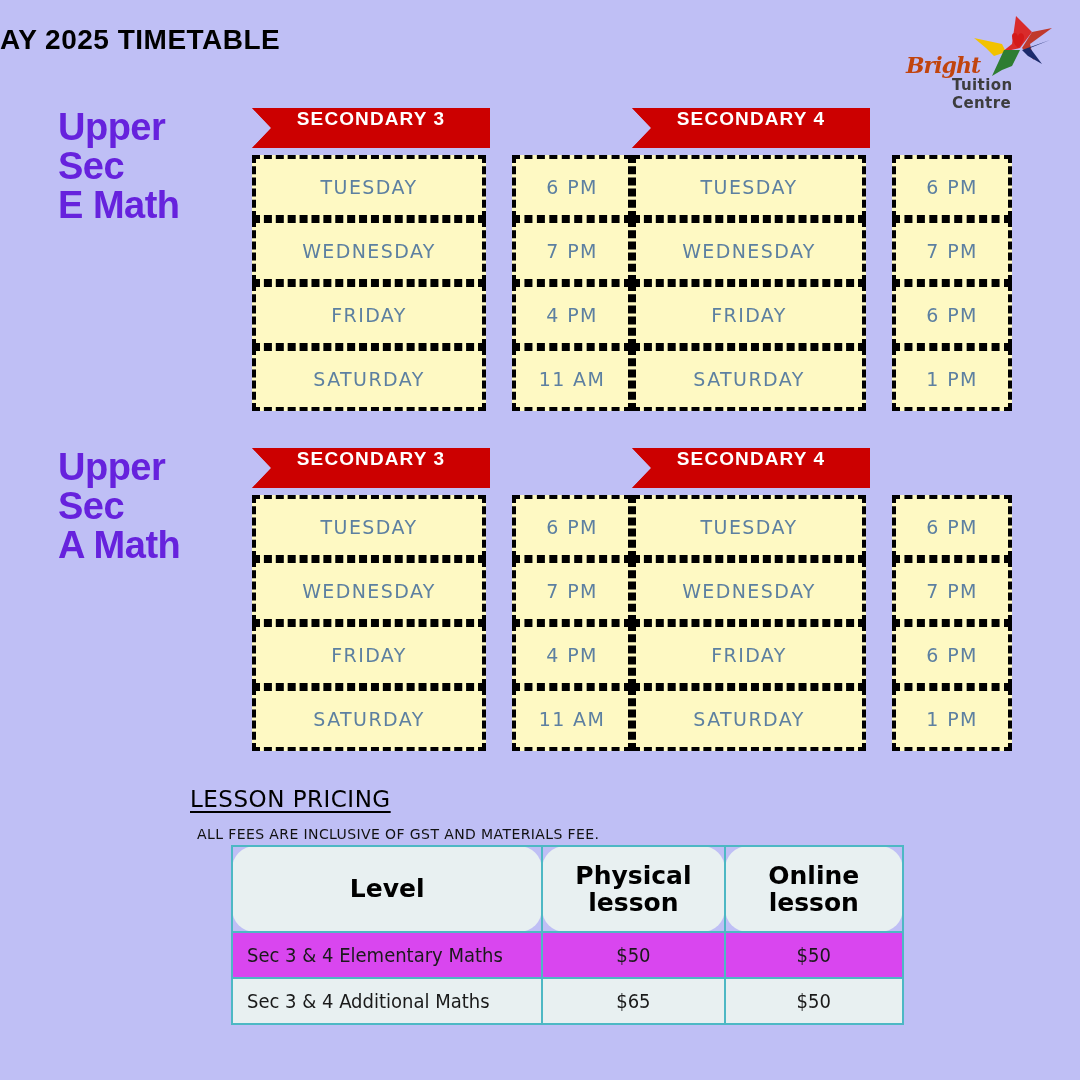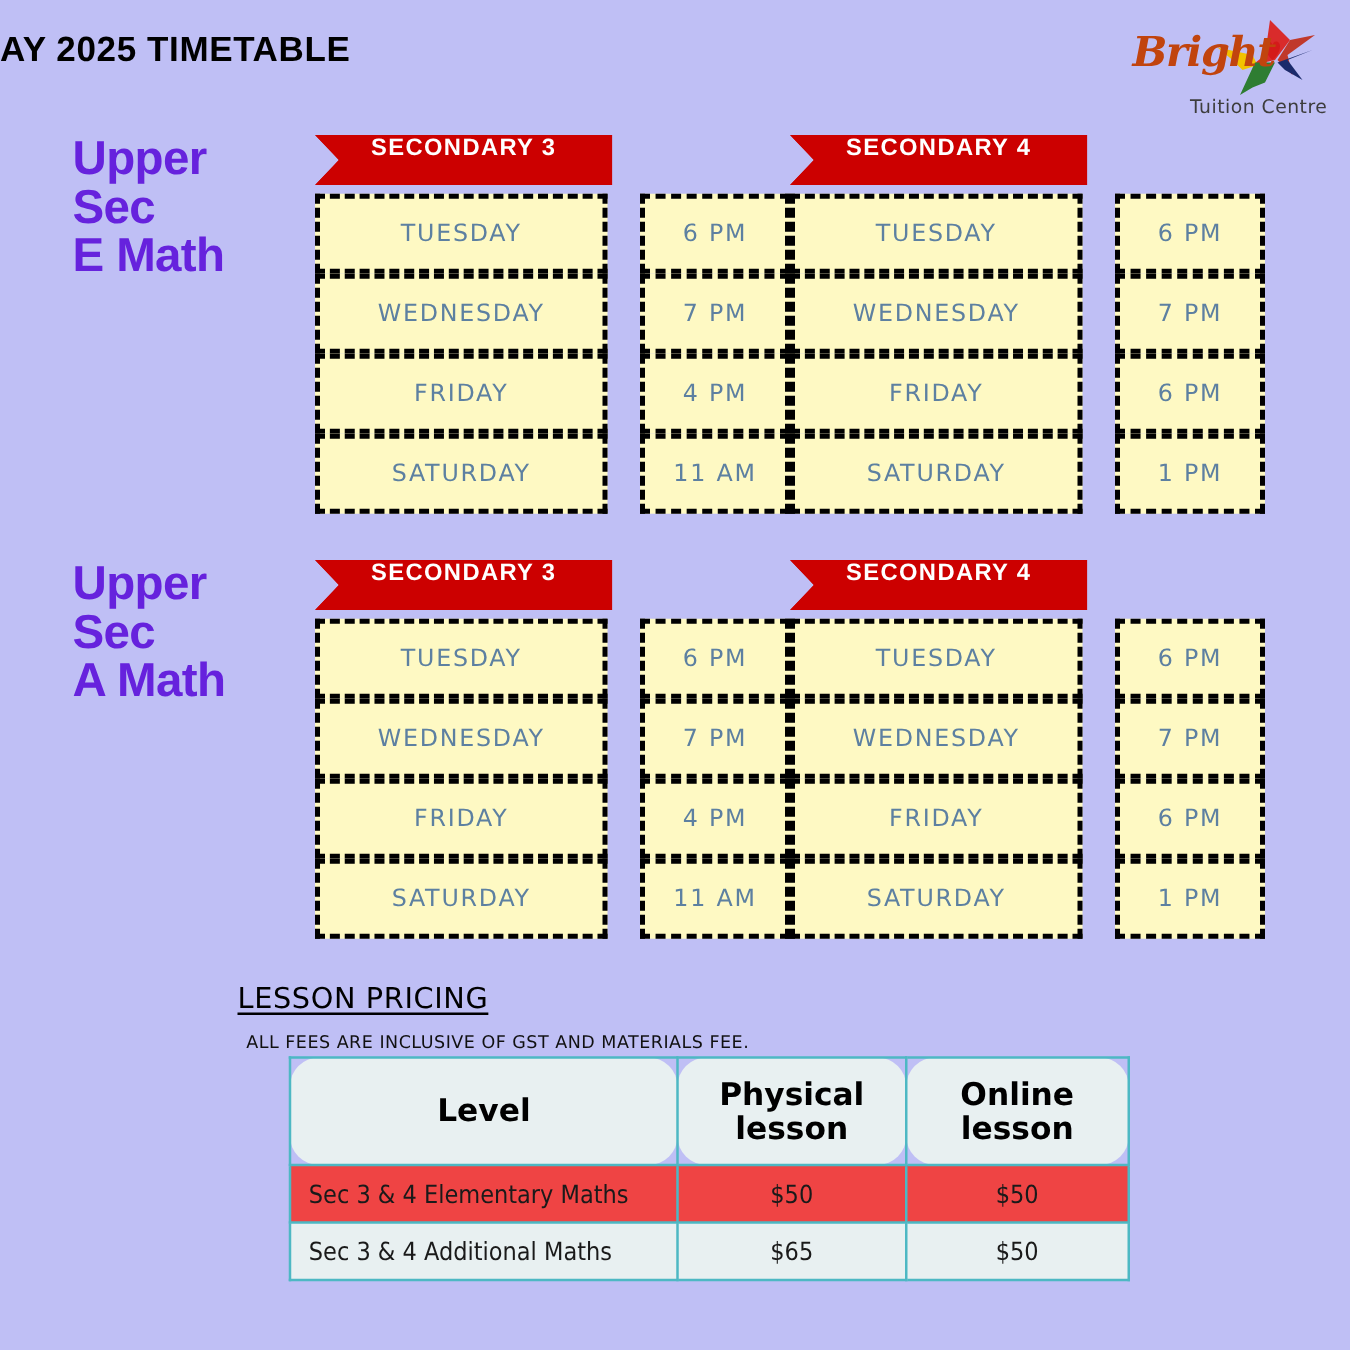--- a/index.html
+++ b/index.html
@@ -33,36 +33,37 @@
     position: absolute;
     top: 14px;
     right: 18px;
     width: 160px;
     height: 92px;
   }
   .logo-star { position: absolute; top: 0px; right: 8px; width: 82px; height: 64px; }
   .logo-bright {
     position: absolute;
     left: 4px;
-    top: 8px;
+    top: 38px;
     font-family: "DejaVu Serif", serif;
     font-style: italic;
     font-weight: bold;
-    font-size: 33px;
+    font-size: 22px;
     color: #c1440e;
     letter-spacing: -1px;
   }
   .logo-sub {
     position: absolute;
     left: 50px;
     top: 62px;
     font-family: "DejaVu Sans", sans-serif;
     font-size: 15px;
     color: #3d3d3d;
     letter-spacing: 0.4px;
+    font-weight: bold;
   }
 
   
   .section { position: absolute; left: 0; width: 1080px; }
   .section-label {
     position: absolute;
     left: 58px;
     top: 0;
     width: 200px;
     font-size: 38px;
@@ -172,21 +173,21 @@
     vertical-align: middle;
     line-height: 1.1;
     border-radius: 23px;
   }
   .price-table tbody td {
     font-size: 20px;
     height: 46px;
     color: #1a1a1a;
     font-family: "DejaVu Sans Condensed", "DejaVu Sans", sans-serif;
   }
-  .price-table tbody tr.row-a td { background: #ef4444; }
+  .price-table tbody tr.row-a td { background: #d946ef; }
   .price-table tbody tr.row-b td { background: #e8f0f1; }
   .cell-level { text-align: left; padding-left: 14px; }
   .cell-num { text-align: center; }
   .col-w-level { width: 345px; }
   .col-w-price { width: 194px; }
 </style>
 </head>
 <body>
 
 <div class="page-title">AY 2025 TIMETABLE</div>

